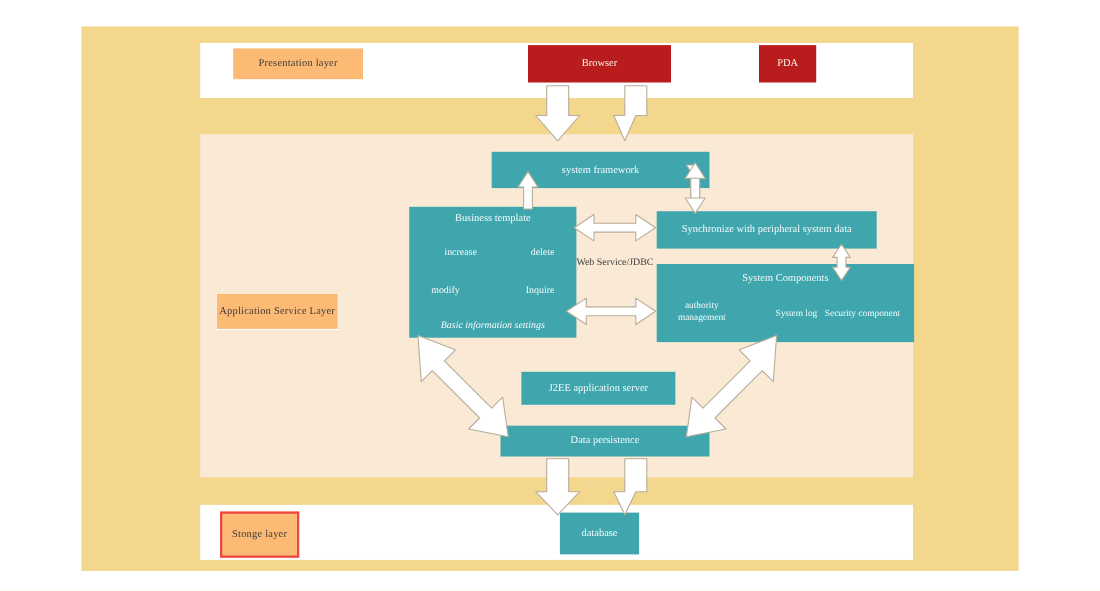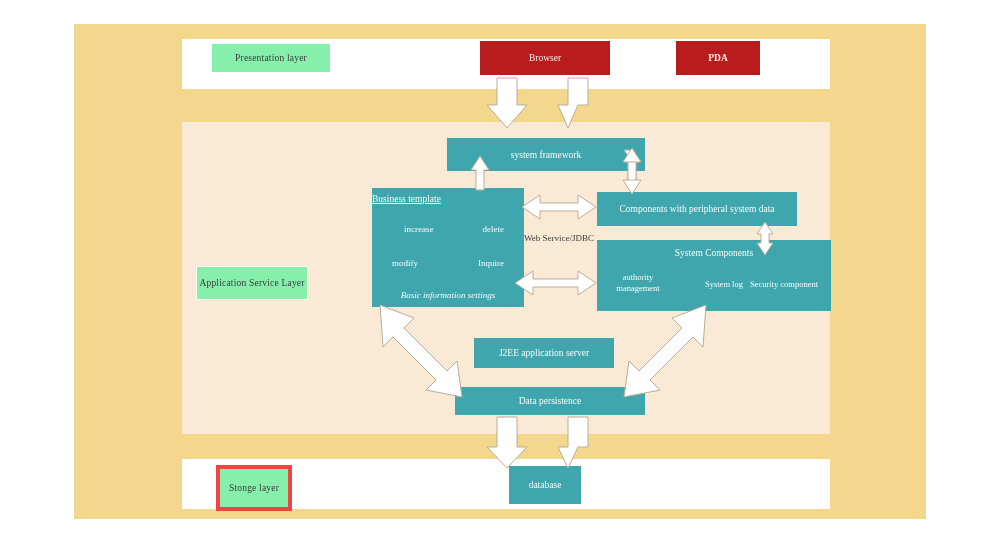--- a/index.html
+++ b/index.html
@@ -25,54 +25,54 @@
   #storage-band{left:182px;top:459px;width:648px;height:50px;}
 
   
   .cream-panel{
     position:absolute;left:182px;top:122px;width:648px;height:312px;
     background:#FAEAD5;
   }
 
   
   .layer-label{
-    position:absolute;background:#86efac;
+    position:absolute;background:#fdba74;
     display:flex;align-items:center;justify-content:center;
     font-size:9.5px;color:#3b3b3b;letter-spacing:.2px;
   }
   #presentation-layer-label{left:212px;top:44px;width:118px;height:28px;}
   #application-layer-label{left:196px;top:266px;width:110px;height:32px;border:1px solid #ffffff;}
-  #storage-layer-label{left:216px;top:465px;width:68px;height:38px;border:4px solid #ef4444;}
+  #storage-layer-label{left:200px;top:465px;width:68px;height:38px;border:2px solid #ef4444;}
 
   
   .orange-box{
     position:absolute;background:#b91c1c;
     display:flex;align-items:center;justify-content:center;
     color:#fdf2e6;font-size:9.5px;
   }
   #browser-box{left:480px;top:41px;width:130px;height:34px;}
-  #pda-box{left:676px;top:41px;width:84px;height:34px;font-weight:bold;}
+  #pda-box{left:690px;top:41px;width:52px;height:34px;}
 
   
   .teal-box{
     position:absolute;background:#40A6AE;
     color:#f4fbfb;font-size:9.5px;
   }
   .teal-box.center{display:flex;align-items:center;justify-content:center;}
 
   #system-framework-box{left:447px;top:138px;width:198px;height:33px;}
   #business-template-box{left:372px;top:188px;width:152px;height:119px;}
   #sync-box{left:597px;top:192px;width:200px;height:34px;}
   #system-components-box{left:597px;top:240px;width:234px;height:71px;}
   #j2ee-box{left:474px;top:338px;width:140px;height:30px;}
   #data-persistence-box{left:455px;top:387px;width:190px;height:28px;}
   #database-box{left:509px;top:466px;width:72px;height:38px;}
 
   
-  .bt-title{position:absolute;left:0;top:6px;width:100%;text-align:left;font-size:9.5px;text-decoration:underline;}
+  .bt-title{position:absolute;left:0;top:6px;width:100%;text-align:center;font-size:9.5px;}
   .bt-increase{position:absolute;left:16px;top:36px;font-size:9px;margin-left:16px;}
   .bt-delete{position:absolute;right:20px;top:36px;font-size:9px;}
   .bt-modify{position:absolute;left:20px;top:70px;font-size:9px;}
   .bt-inquire{position:absolute;right:20px;top:70px;font-size:9px;}
   .bt-basic{position:absolute;left:0;bottom:7px;width:100%;text-align:center;font-size:9px;font-style:italic;}
 
   
   .sc-title{position:absolute;left:0;top:8px;width:100%;text-align:center;font-size:9.5px;}
   .sc-auth{position:absolute;left:8px;top:32px;width:66px;text-align:center;font-size:8.5px;line-height:11px;}
   .sc-log{position:absolute;left:80px;top:39px;width:66px;text-align:right;font-size:8.5px;}
@@ -111,21 +111,21 @@
 
   <div class="teal-box" id="business-template-box">
     <div class="bt-title">Business template</div>
     <div class="bt-increase">increase</div>
     <div class="bt-delete">delete</div>
     <div class="bt-modify">modify</div>
     <div class="bt-inquire">Inquire</div>
     <div class="bt-basic">Basic information settings</div>
   </div>
 
-  <div class="teal-box center" id="sync-box">Components with peripheral system data</div>
+  <div class="teal-box center" id="sync-box">Synchronize with peripheral system data</div>
 
   <div class="teal-box" id="system-components-box">
     <div class="sc-title">System Components</div>
     <div class="sc-auth">authority management</div>
     <div class="sc-log">System log</div>
     <div class="sc-sec">Security component</div>
   </div>
 
   <div class="teal-box center" id="j2ee-box">J2EE application server</div>
 

